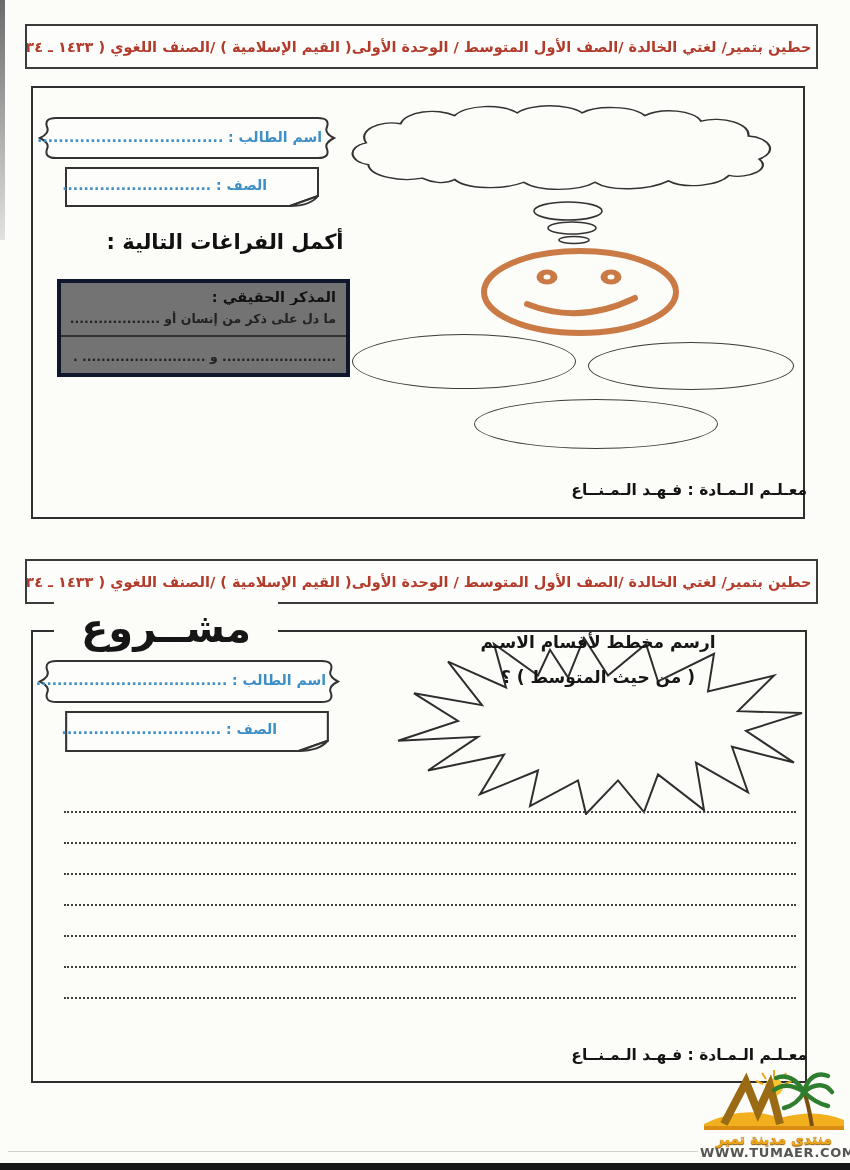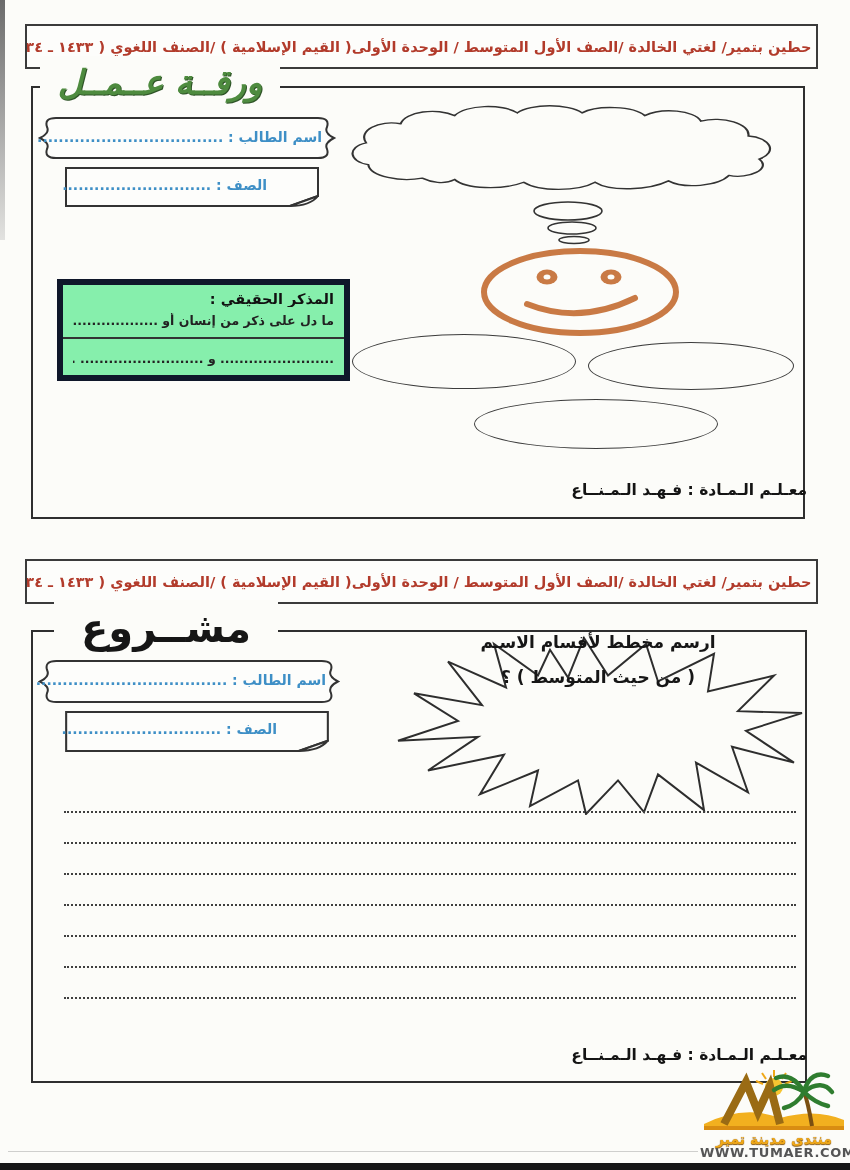--- a/index.html
+++ b/index.html
@@ -57,21 +57,21 @@
     position:absolute; left:70px; right:55px; top:36px; text-align:center;
     direction:rtl; font-weight:bold; font-size:17.5px; color:#1d1d1d;
   }
   
   #instruction1 {
     position:absolute; left:88px; top:230px; width:274px; text-align:center;
     direction:rtl; font-weight:bold; font-size:21px; color:#111;
   }
   #fillbox {
     position:absolute; left:57px; top:279px; width:293px;
-    border:6px solid #0f172a; background:#86efac; direction:rtl;
+    border:4px solid #0f172a; background:#737373; direction:rtl;
   }
   .fill-row { padding:6px 10px 9px; }
   .fill-row + .fill-row { border-top:2px solid #333; }
   .fill-title { font-weight:bold; font-size:14.5px; color:#111; white-space:nowrap; overflow:hidden; }
   .fill-text  { font-weight:bold; font-size:12.5px; color:#222; margin-top:6px; white-space:nowrap; overflow:hidden; }
   
   #smiley { position:absolute; left:477px; top:247px; width:206px; height:90px; }
   .ans-ellipse { position:absolute; border:1.6px solid #3c3c3c; border-radius:50%; background:transparent; }
   #ell-left   { left:352px; top:334px; width:224px; height:55px; }
   #ell-right  { left:588px; top:342px; width:206px; height:48px; }
@@ -105,21 +105,20 @@
 <body>
 
 <div id="page">
 
   <div id="hdr1" class="hdr">
     <span>متوسطة حطين بتمير/ لغتي الخالدة /الصف الأول المتوسط / الوحدة الأولى( القيم الإسلامية ) /الصنف اللغوي ( ١٤٣٣ ـ ١٤٣٤ هـ ) .</span>
   </div>
 
   <div id="frame1" class="frame"></div>
 
-  <div id="title1" class="sec-title">ورقــة عــمــل</div>
 
   <div id="name1" class="plaque">
     <svg viewBox="0 0 302 48" preserveAspectRatio="none">
       <path d="M20,4 L282,4 Q294,4 291,13 Q288,19 298,24 Q288,29 291,35 Q294,44 282,44 L20,44 Q8,44 11,35 Q14,29 4,24 Q14,19 11,13 Q8,4 20,4 Z" fill="#fdfdfb" stroke="#333" stroke-width="2"></path>
     </svg>
     <div class="field-text">اسم الطالب : ...........................................</div>
   </div>
 
   <div id="class1" class="foldbox">
     <svg viewBox="0 0 260 46" preserveAspectRatio="none">
@@ -135,20 +134,21 @@
         <path d="M78,112 C58,118 30,110 28,92 C10,88 8,66 26,60 C18,42 38,26 58,32 C62,14 92,8 108,20 C118,4 152,2 166,16 C178,2 214,2 226,16 C240,4 274,6 284,20 C300,8 330,12 336,28 C356,20 382,32 380,50 C400,52 408,74 390,84 C402,98 380,114 362,108 C352,124 320,128 306,116 C288,130 252,132 238,118 C222,132 186,132 172,118 C152,130 118,128 108,114 C98,122 86,118 78,112 Z"></path>
       </g>
       <g fill="#fcfcf9" stroke="#333" stroke-width="1.6">
         <ellipse cx="230" cy="109" rx="34" ry="9"></ellipse>
         <ellipse cx="234" cy="126" rx="24" ry="6"></ellipse>
         <ellipse cx="236" cy="138" rx="15" ry="3.5"></ellipse>
       </g>
     </svg>
   </div>
 
+  <div id="instruction1">أكمل الفراغات التالية  :</div>
 
   <div id="fillbox">
     <div class="fill-row">
       <div class="fill-title">المذكر الحقيقي :</div>
       <div class="fill-text">ما دل على ذكر من إنسان أو ........................</div>
     </div>
     <div class="fill-row">
       <div class="fill-text">........................ و .......................... .</div>
     </div>
   </div>

